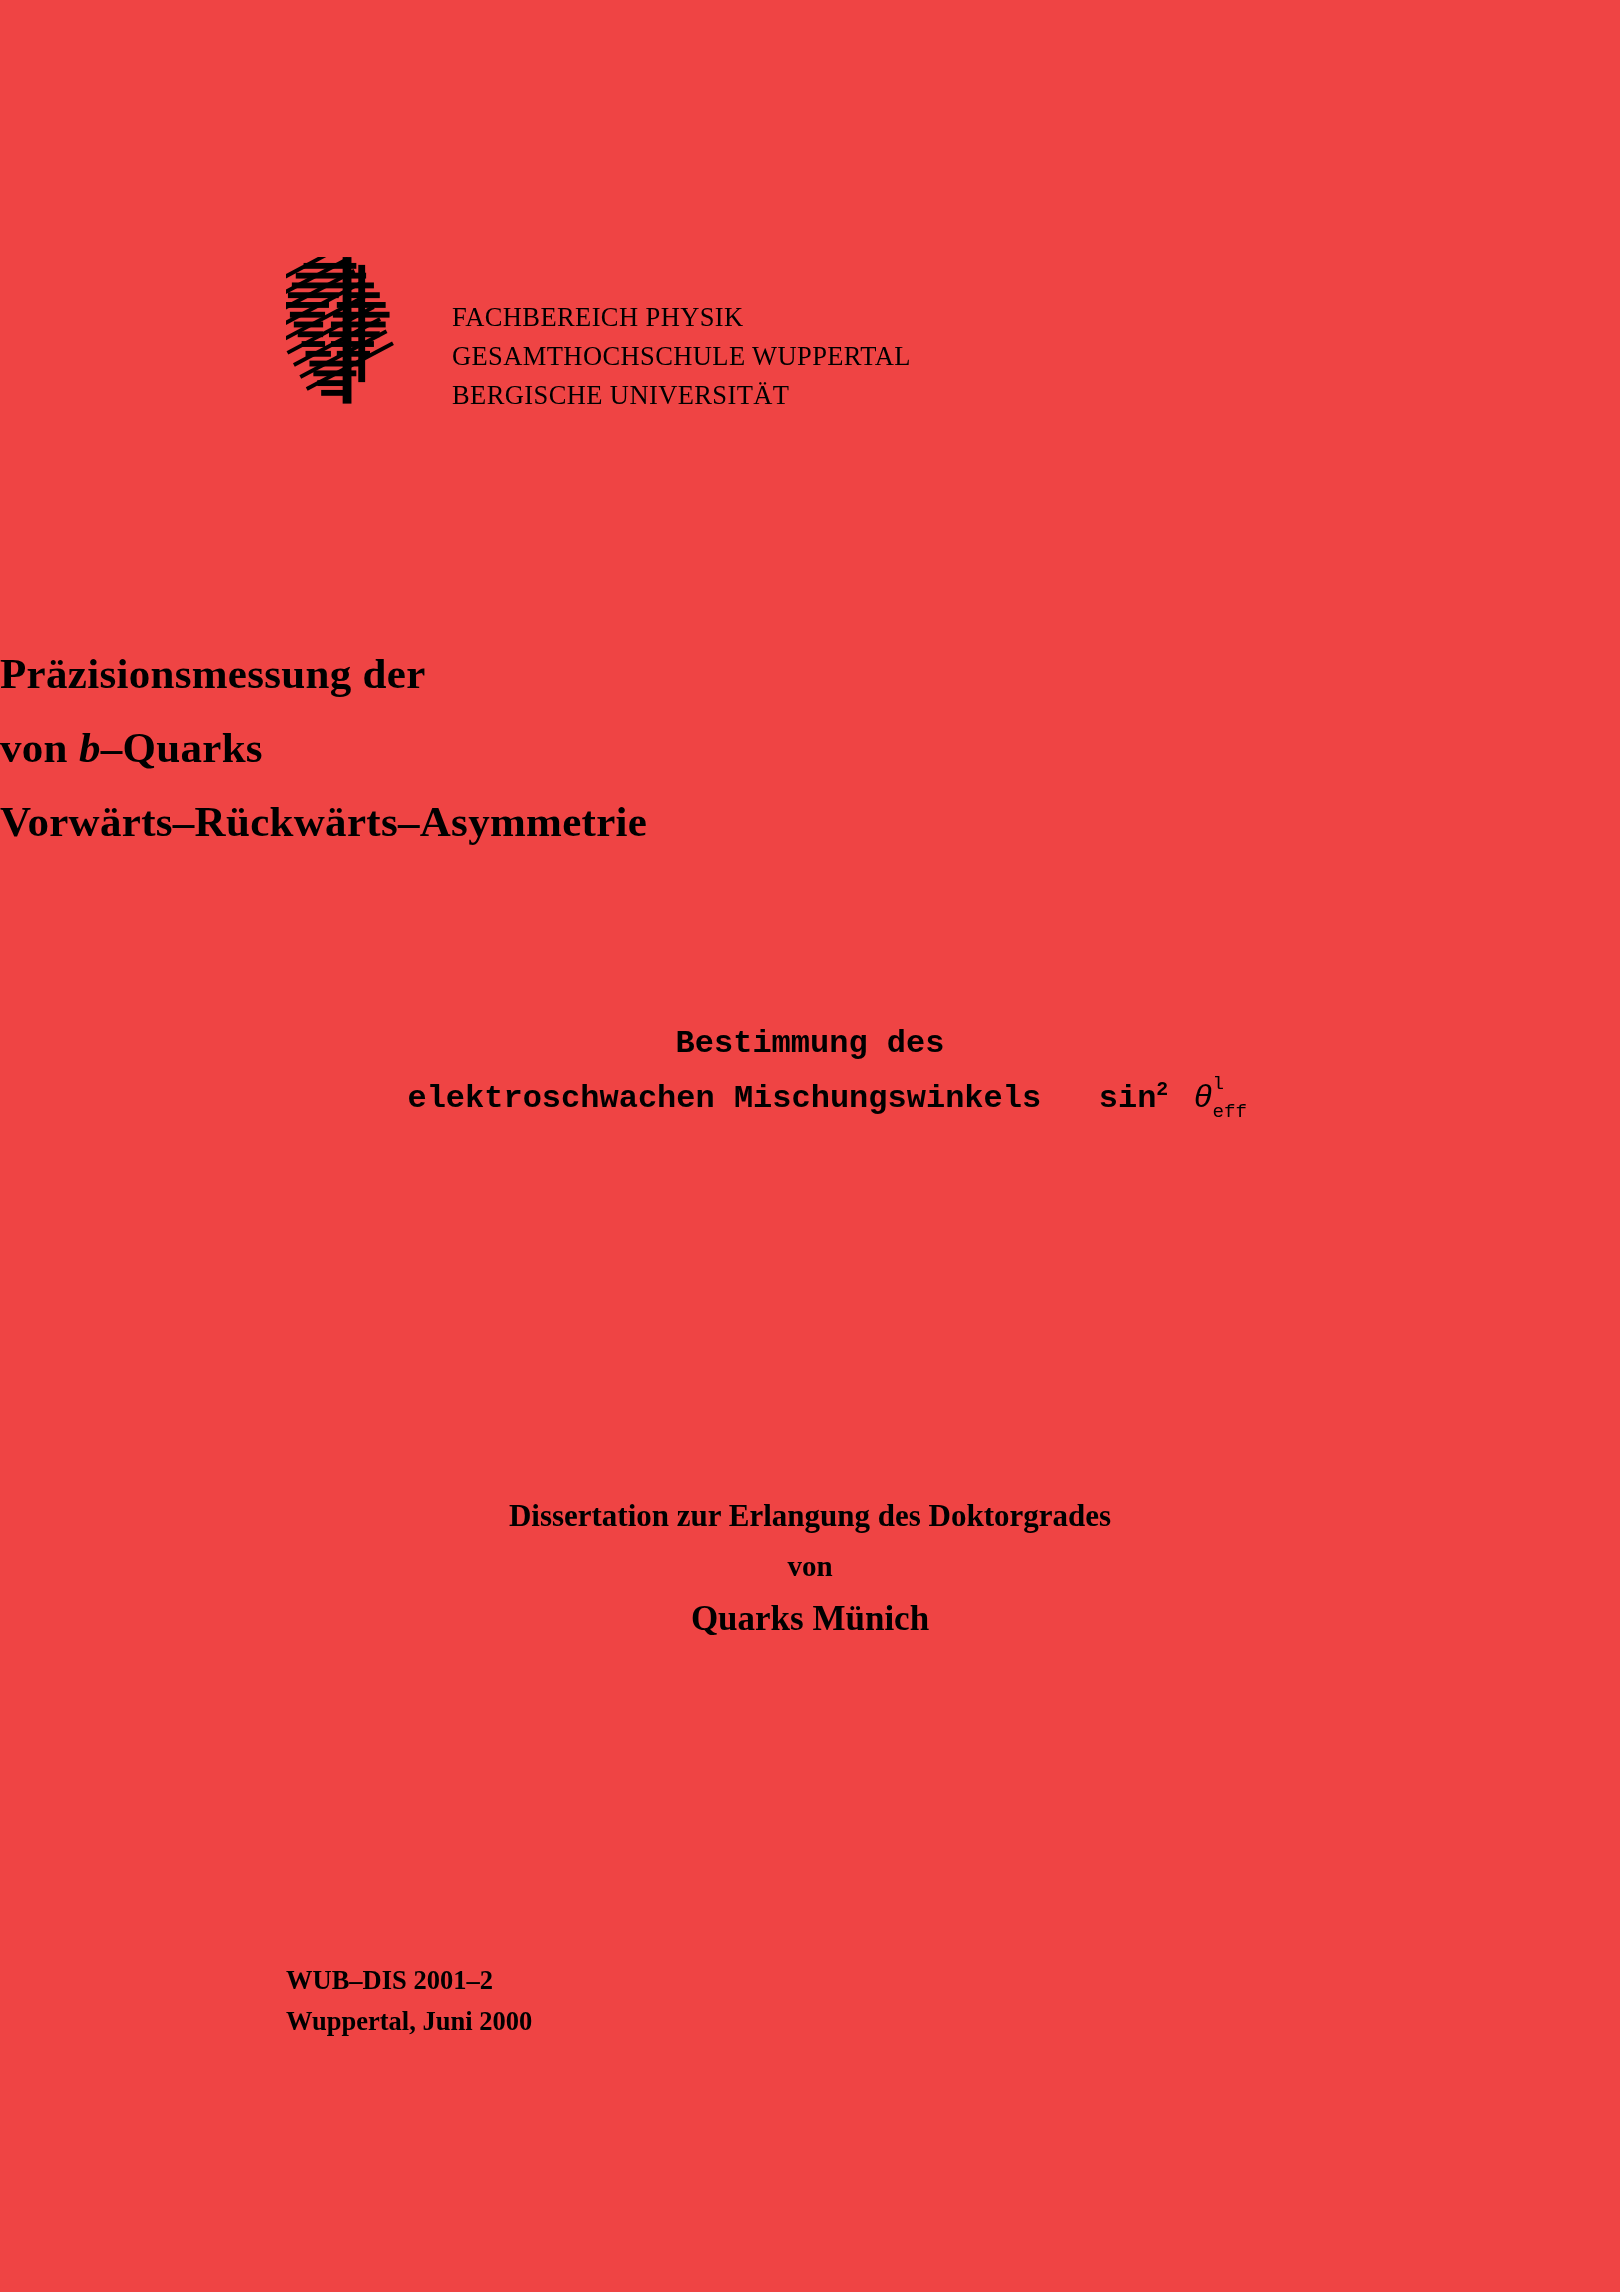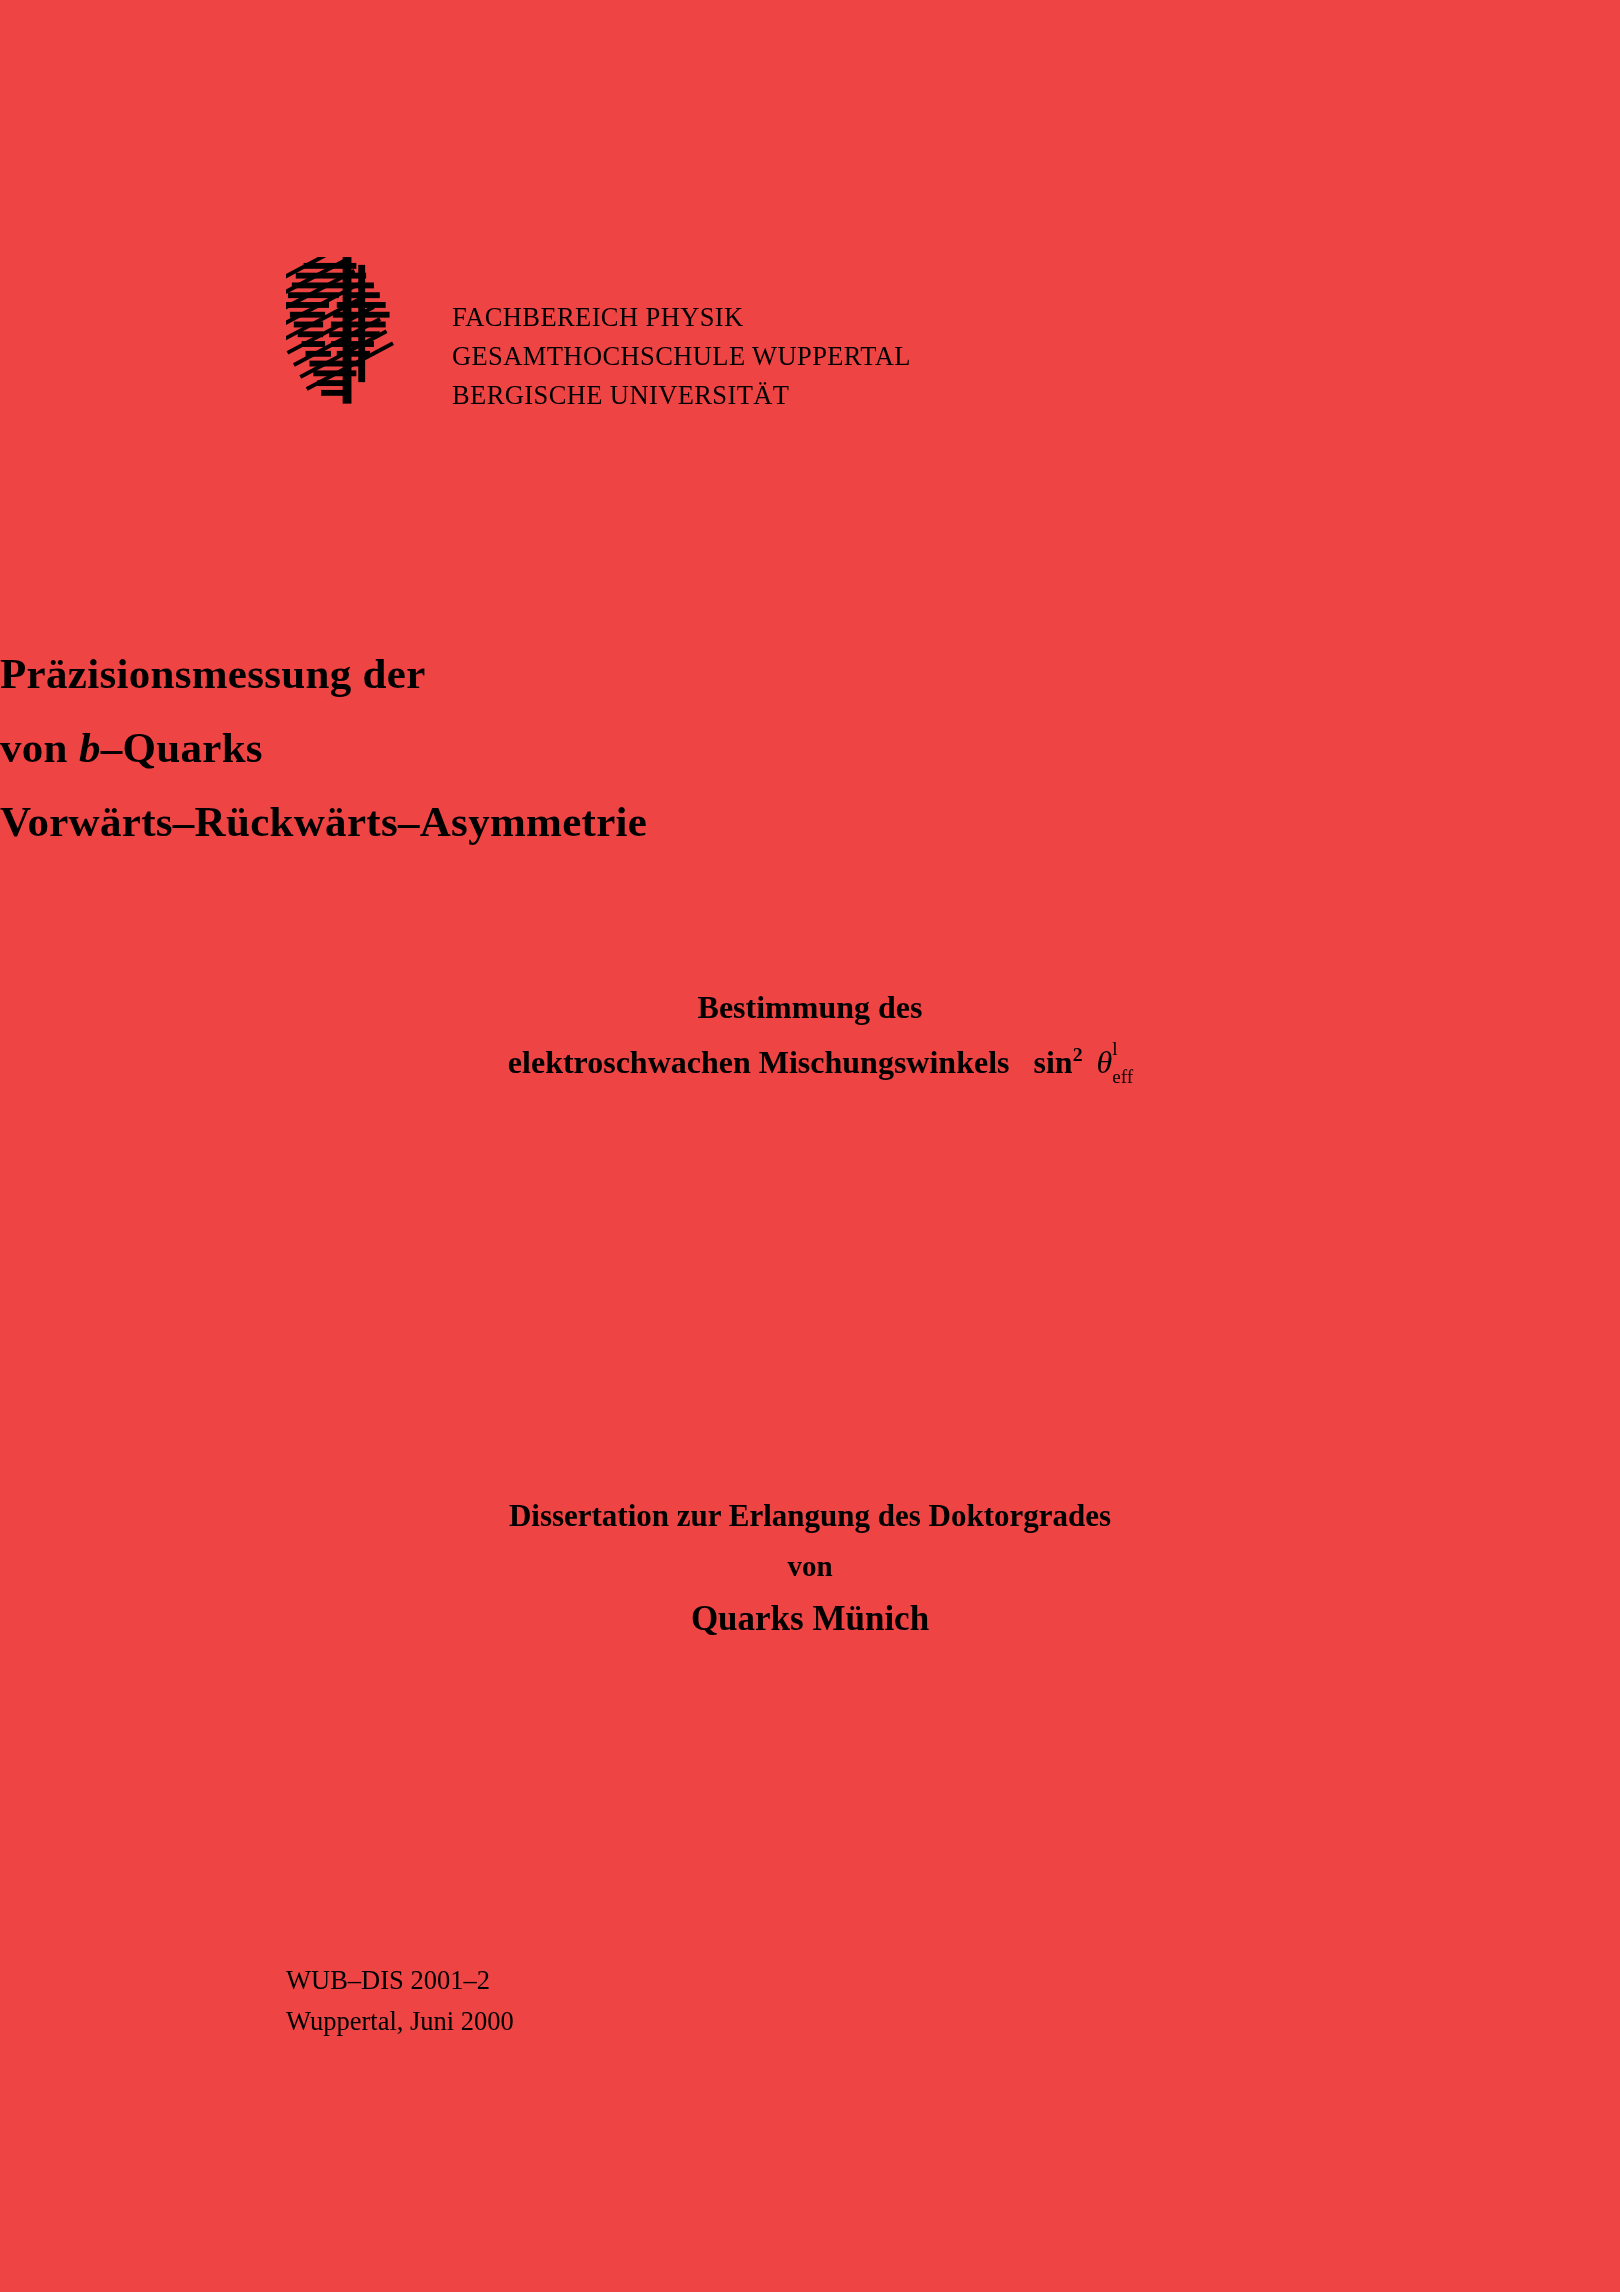--- a/index.html
+++ b/index.html
@@ -57,23 +57,24 @@
     letter-spacing: 0.3px;
   }
   .title-line .ital {
     font-style: italic;
   }
 
   
   .subtitle-block {
     position: absolute;
     left: 0;
-    top: 980px;
+    top: 1016px;
     width: 1620px;
     text-align: center;
+    font-family: Liberation Mono, monospace;
   }
   .subtitle-line {
     font-weight: bold;
     font-size: 32px;
     line-height: 55px;
   }
   .math-sin {
     font-weight: bold;
     font-style: normal;
   }
@@ -128,21 +129,21 @@
     font-weight: bold;
     font-size: 35px;
     line-height: 55px;
   }
 
   
   .footer {
     position: absolute;
     left: 286px;
     top: 1960px;
-    font-weight: normal;
+    font-weight: bold;
     font-size: 26.5px;
     line-height: 41px;
   }
   .footer div {
     white-space: nowrap;
   }
 </style>
 </head>
 <body>
 

